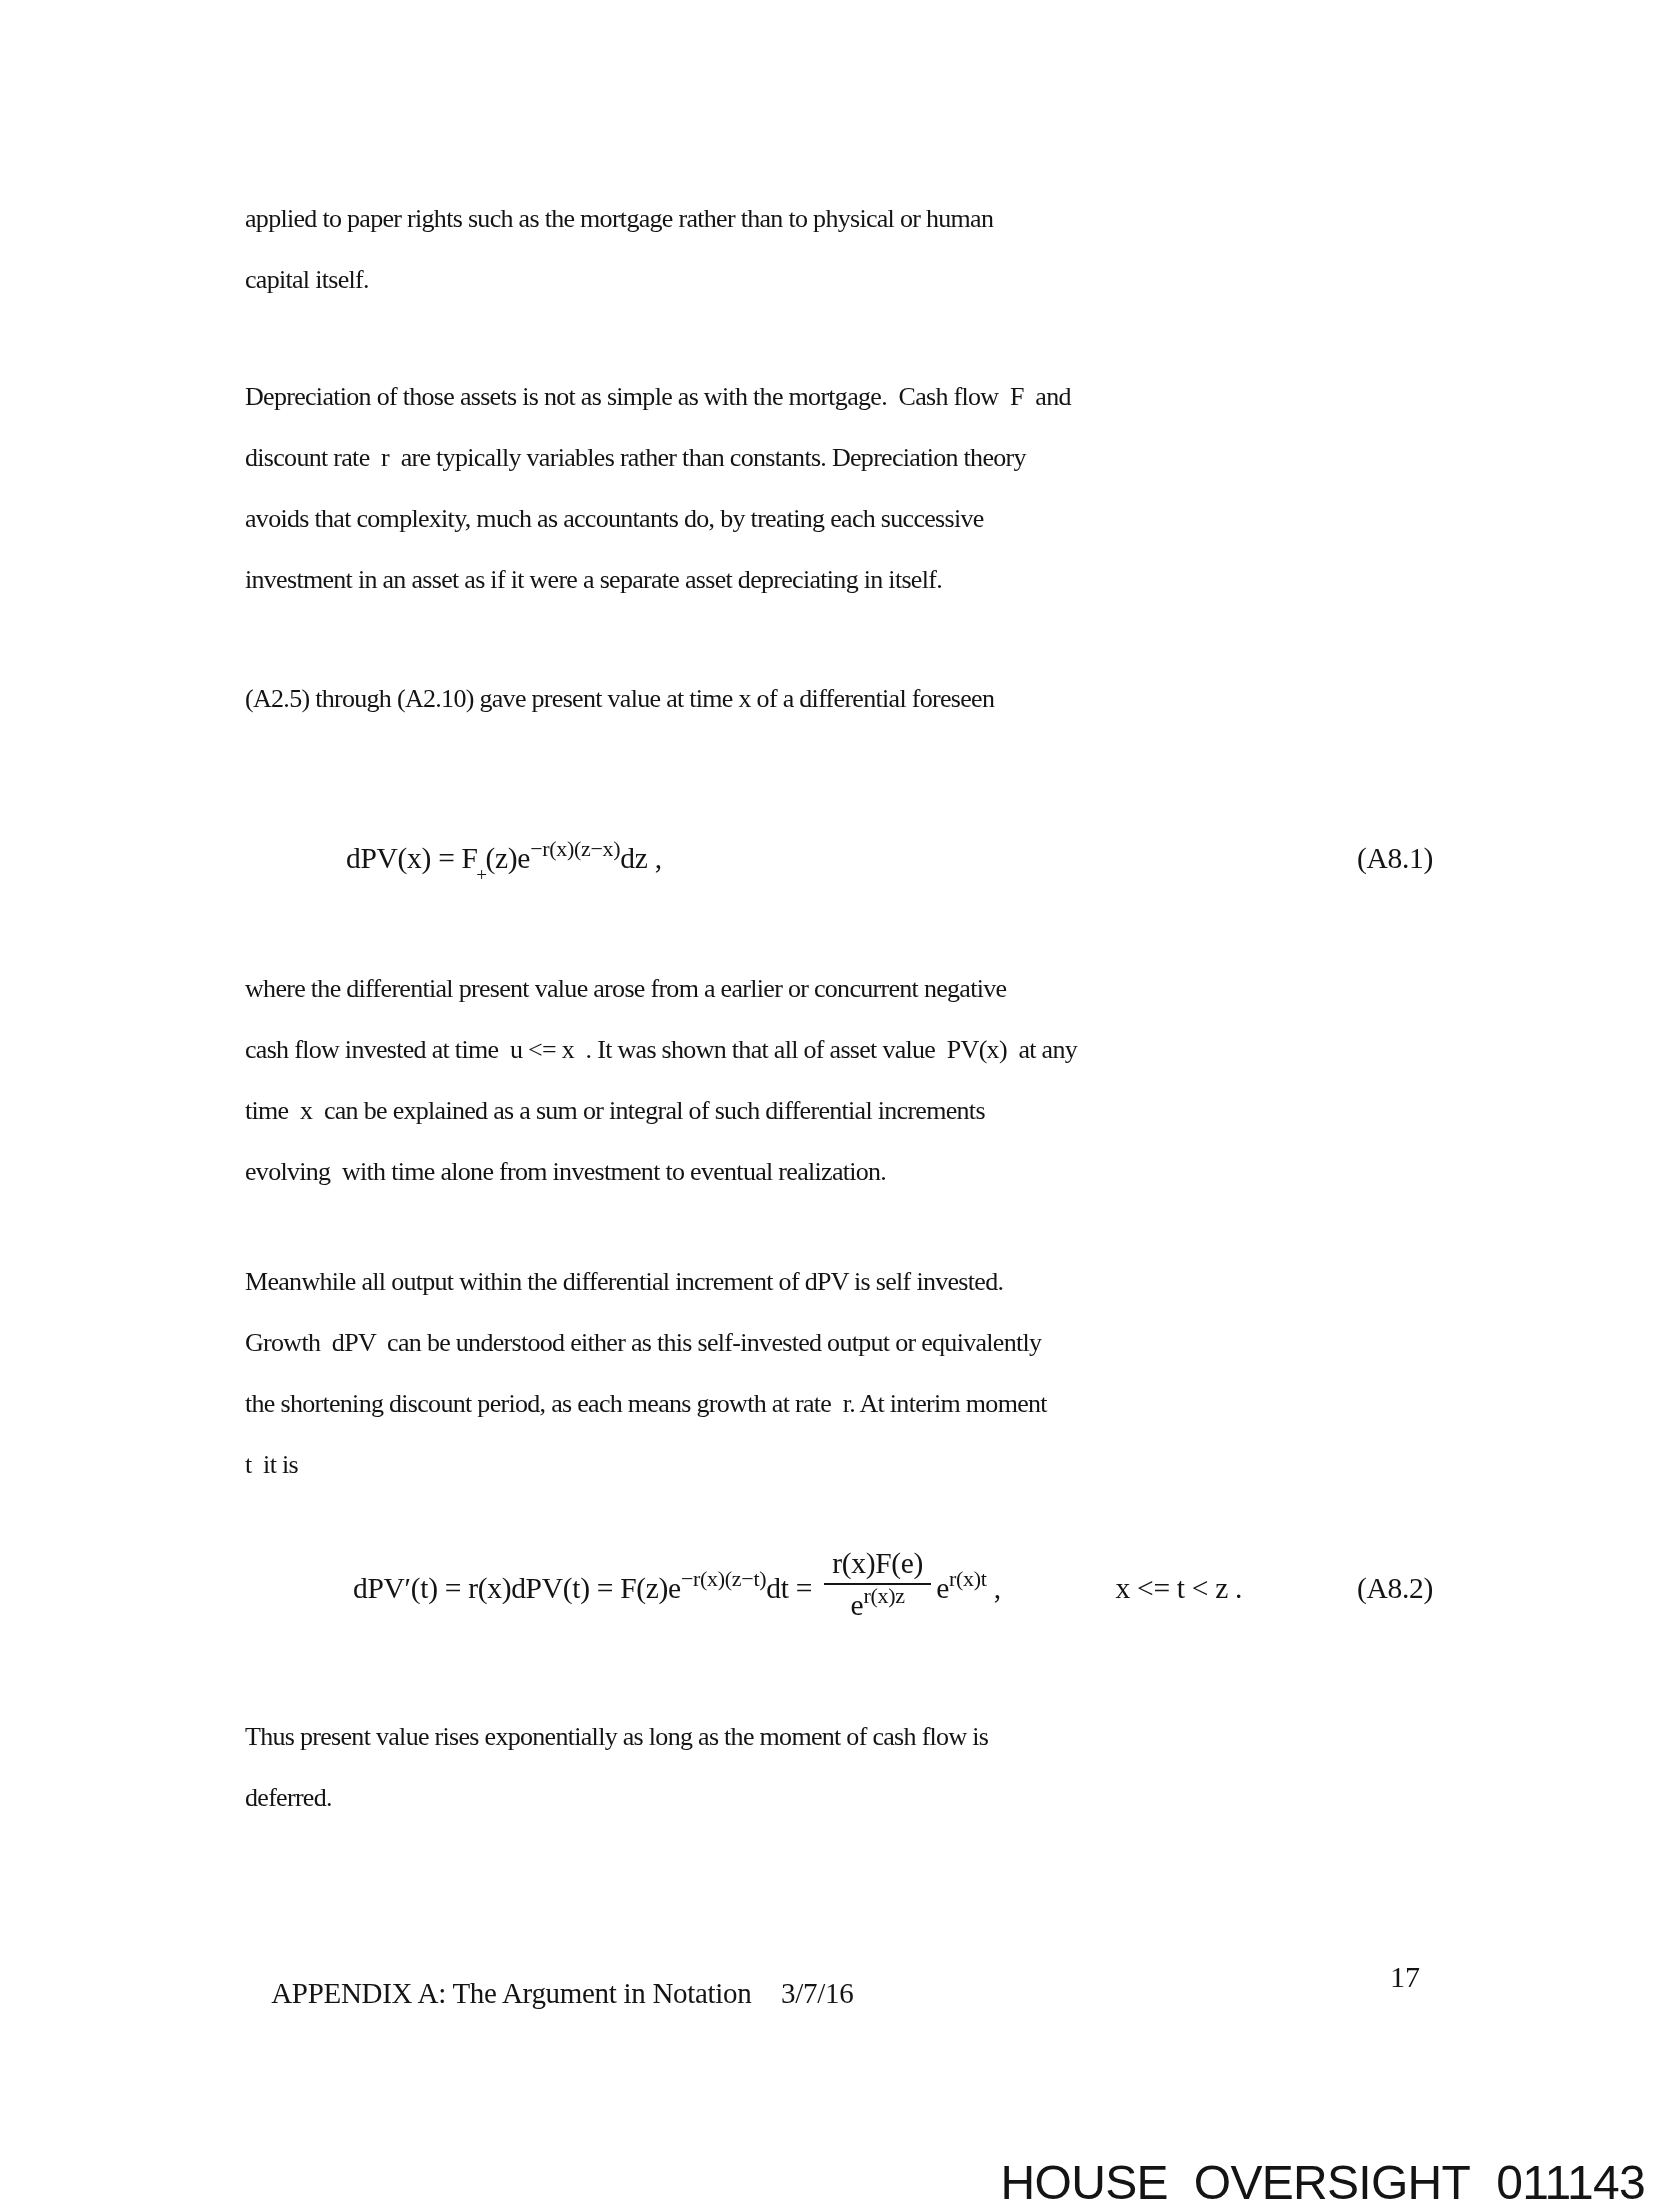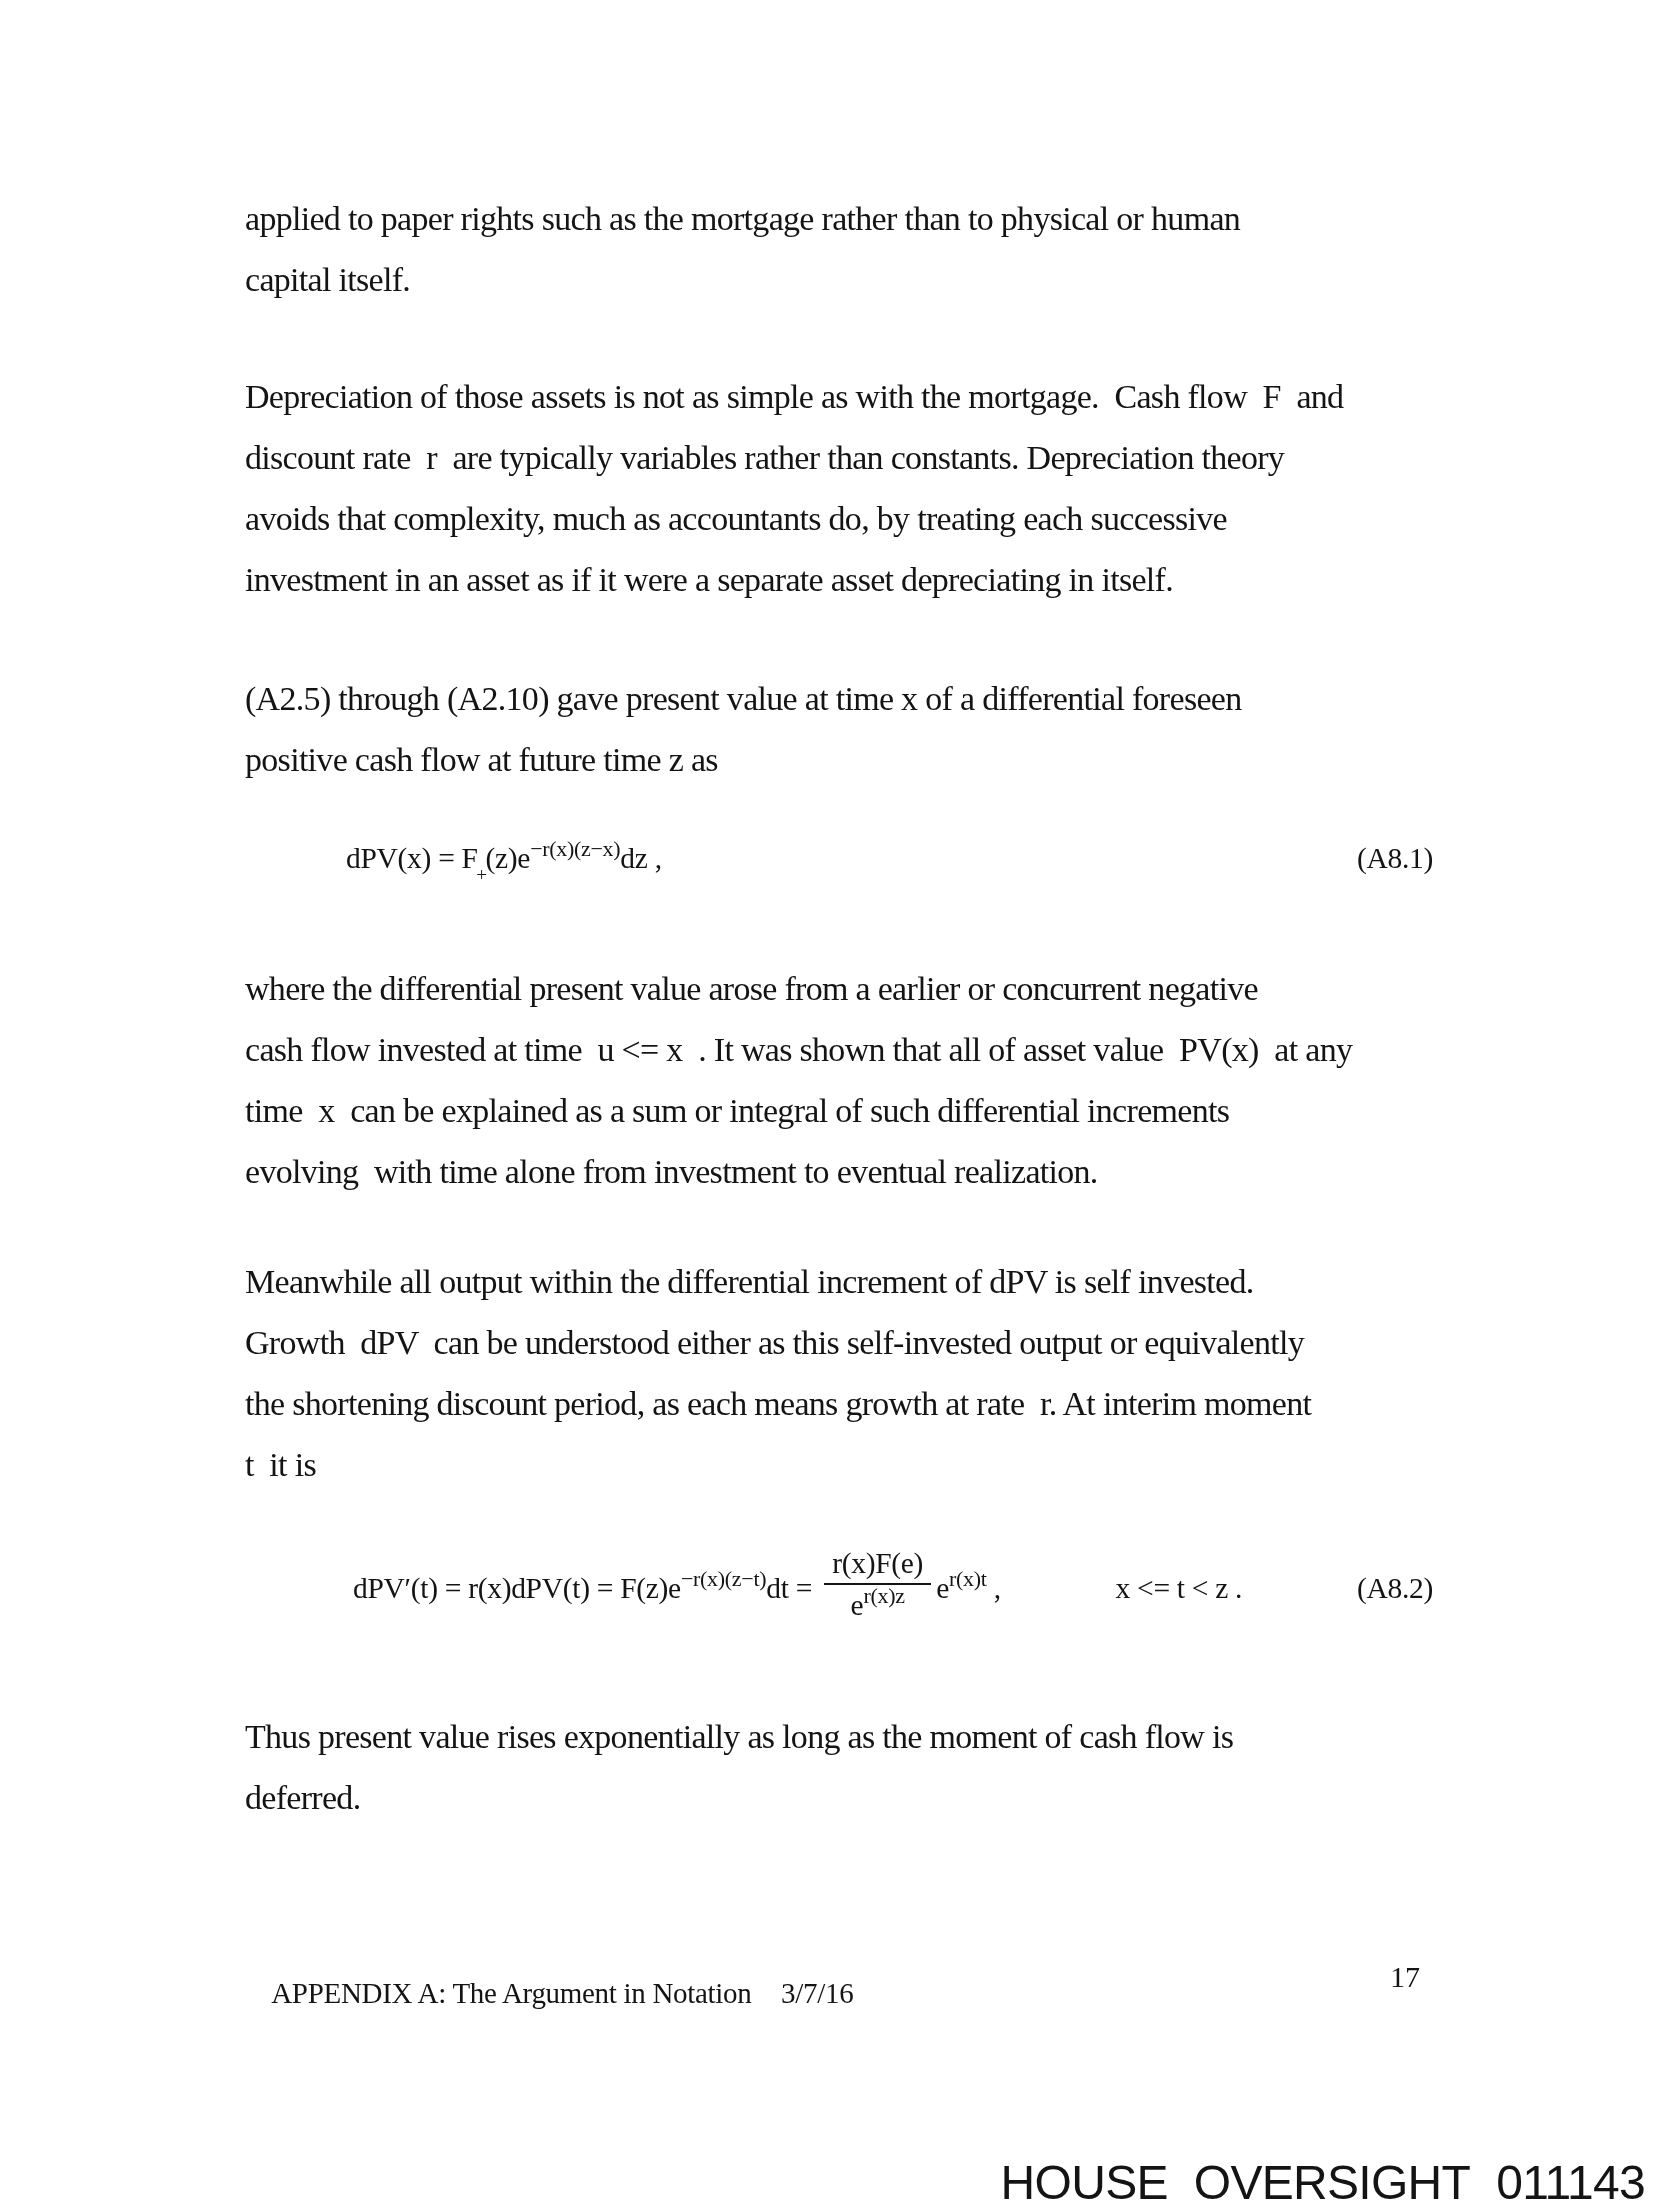--- a/index.html
+++ b/index.html
@@ -14,21 +14,21 @@
     font-family: "Liberation Serif", "DejaVu Serif", serif;
     overflow: hidden;
   }
   .para {
     position: absolute;
     left: 245px;
     width: 1231px;
   }
   .line {
     white-space: pre;
-    font-size: 34px;
+    font-size: 26px;
     letter-spacing: -0.7px;
     line-height: 61px;
     height: 61px;
   }
   .eqrow {
     position: absolute;
     left: 346px;
     right: 236px;
     display: flex;
     justify-content: space-between;
@@ -98,21 +98,20 @@
 
   <div class="para" style="top:366px">
     <div class="line">Depreciation of those assets is not as simple as with the mortgage.  Cash flow  F  and</div>
     <div class="line">discount rate  r  are typically variables rather than constants. Depreciation theory</div>
     <div class="line">avoids that complexity, much as accountants do, by treating each successive</div>
     <div class="line">investment in an asset as if it were a separate asset depreciating in itself.</div>
   </div>
 
   <div class="para" style="top:668px">
     <div class="line">(A2.5) through (A2.10) gave present value at time x of a differential foreseen</div>
-    <div class="line">positive cash flow at future time z as</div>
   </div>
 
   <div class="eqrow" style="top:842px">
     <span class="eqbody"><span>dPV(x) = F</span><span class="sb">+</span><span>(z)e</span><span class="sp">−r(x)(z−x)</span><span>dz ,</span></span>
     <span class="eqlabel">(A8.1)</span>
   </div>
 
   <div class="para" style="top:958px">
     <div class="line">where the differential present value arose from a earlier or concurrent negative</div>
     <div class="line">cash flow invested at time  u &lt;= x  . It was shown that all of asset value  PV(x)  at any</div>

